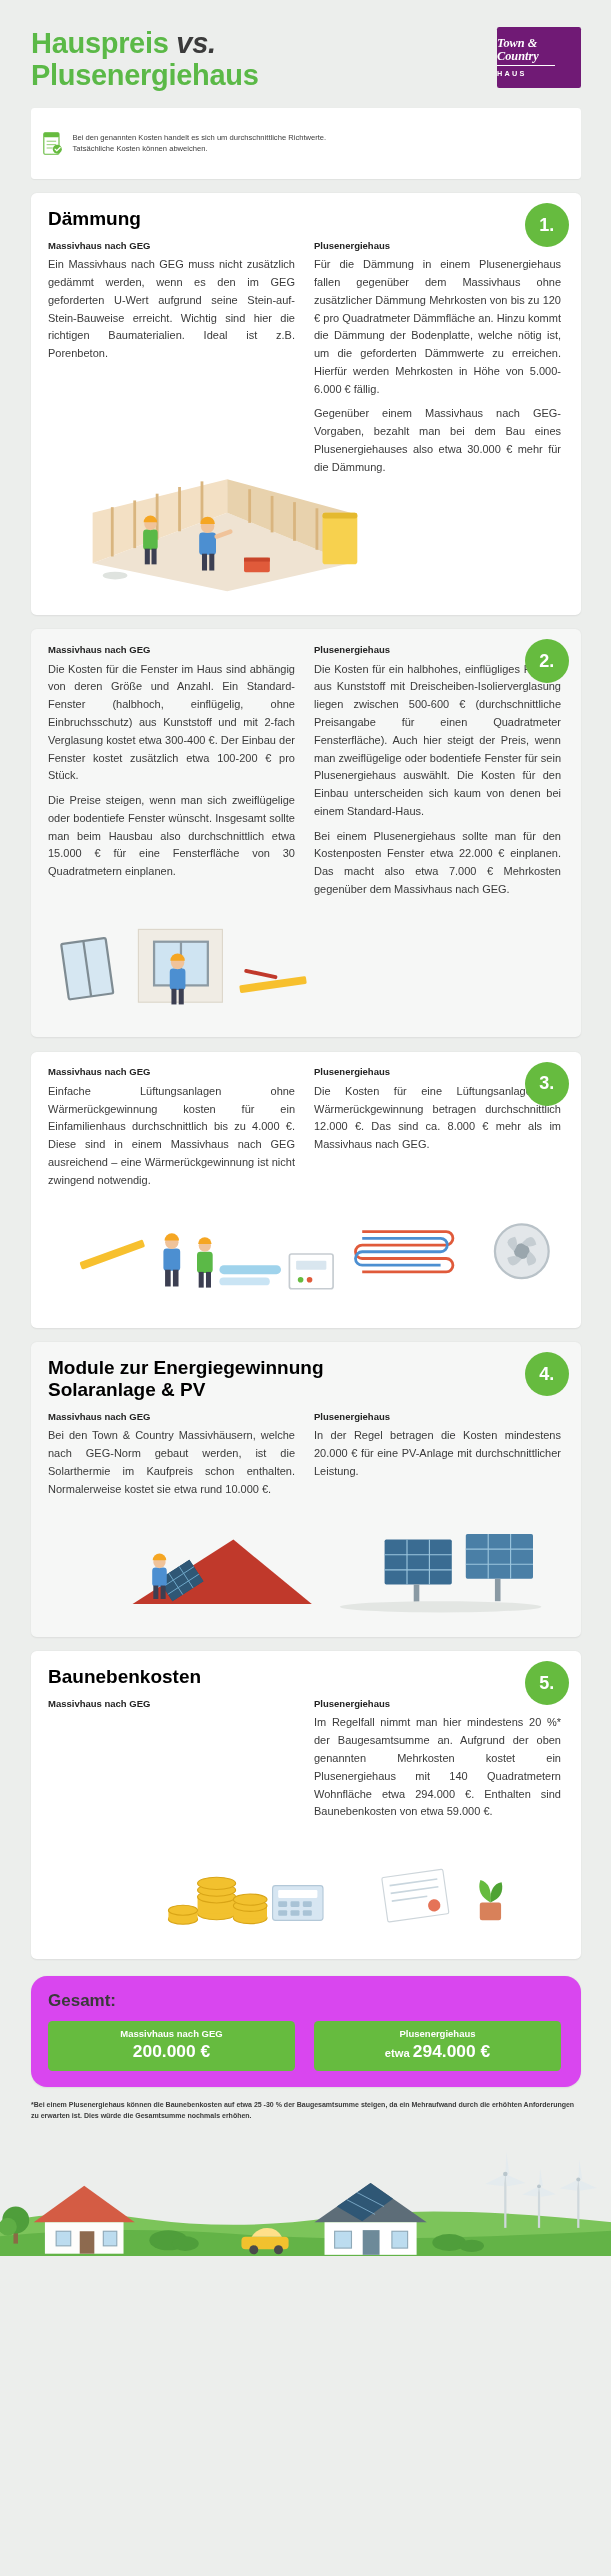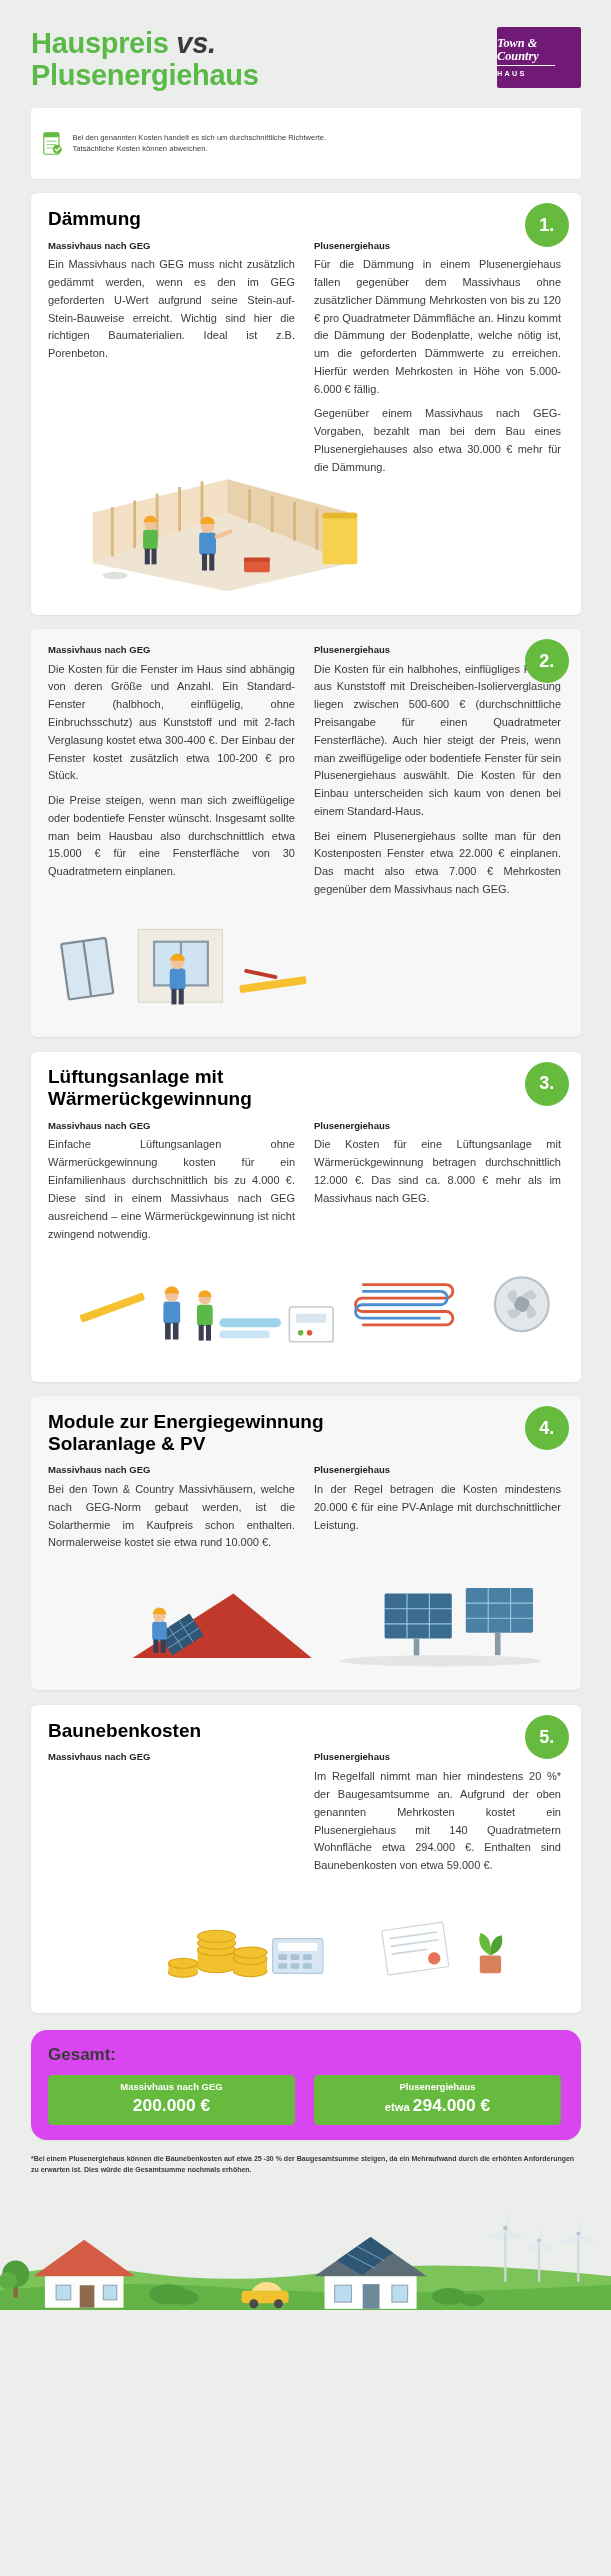--- a/index.html
+++ b/index.html
@@ -333,21 +333,20 @@
 
         <rect x="330" y="140" width="120" height="14" rx="3" fill="#f7c02e" transform="rotate(-8 330 140)"></rect>
 
         <rect x="340" y="110" width="60" height="7" rx="3" fill="#c0392b" transform="rotate(12 340 110)"></rect>
       </svg>
     </div>
   </div>
 
   <div class="card">
     <div class="badge">3.</div>
-    <h2 class="card-title">Lüftungsanlage mit Wärmerückgewinnung</h2>
     <div class="cols">
       <div class="col">
         <h3>Massivhaus nach GEG</h3>
         <p>Einfache Lüftungsanlagen ohne Wärmerückgewinnung kosten für ein Einfamilienhaus durchschnittlich bis zu 4.000 €. Diese sind in einem Massivhaus nach GEG ausreichend – eine Wärmerückgewinnung ist nicht zwingend notwendig.</p>
       </div>
       <div class="col">
         <h3>Plusenergiehaus</h3>
         <p>Die Kosten für eine Lüftungsanlage mit Wärmerückgewinnung betragen durchschnittlich 12.000 €. Das sind ca. 8.000 € mehr als im Massivhaus nach GEG.</p>
       </div>
     </div>

